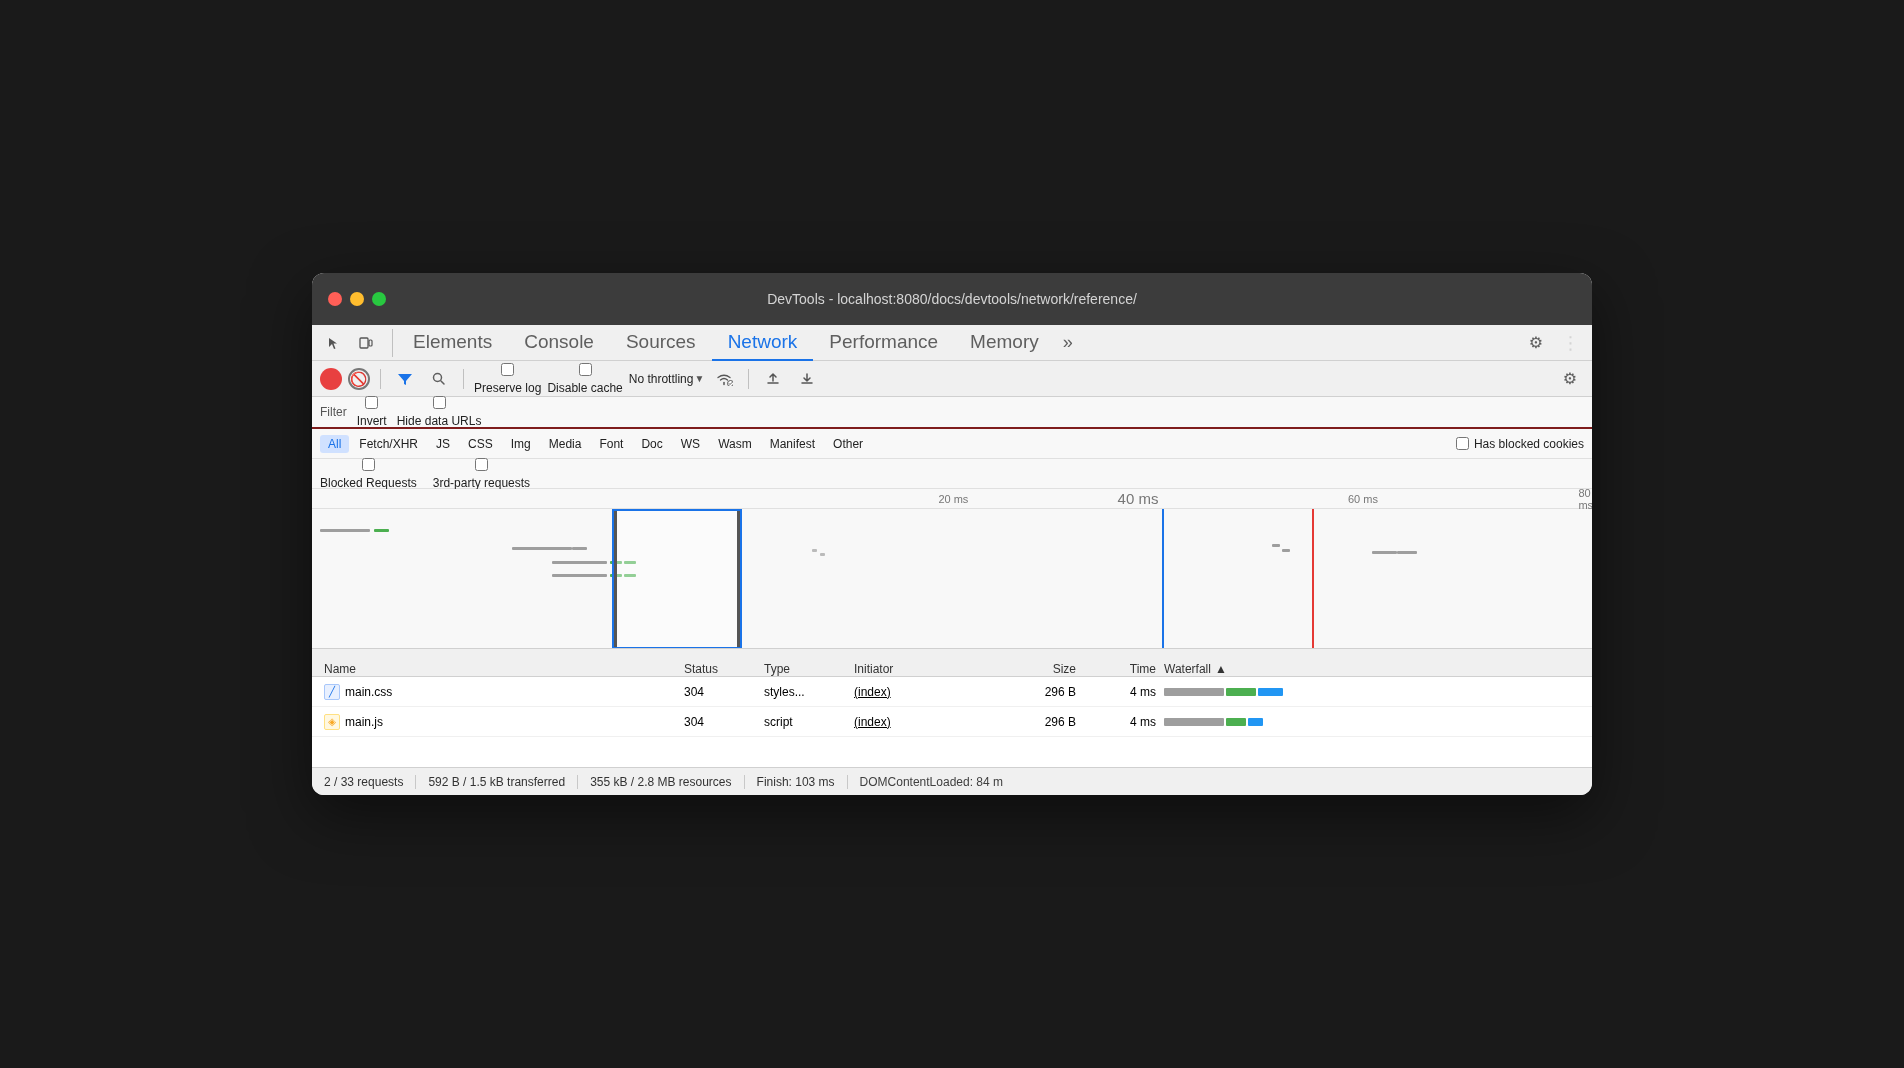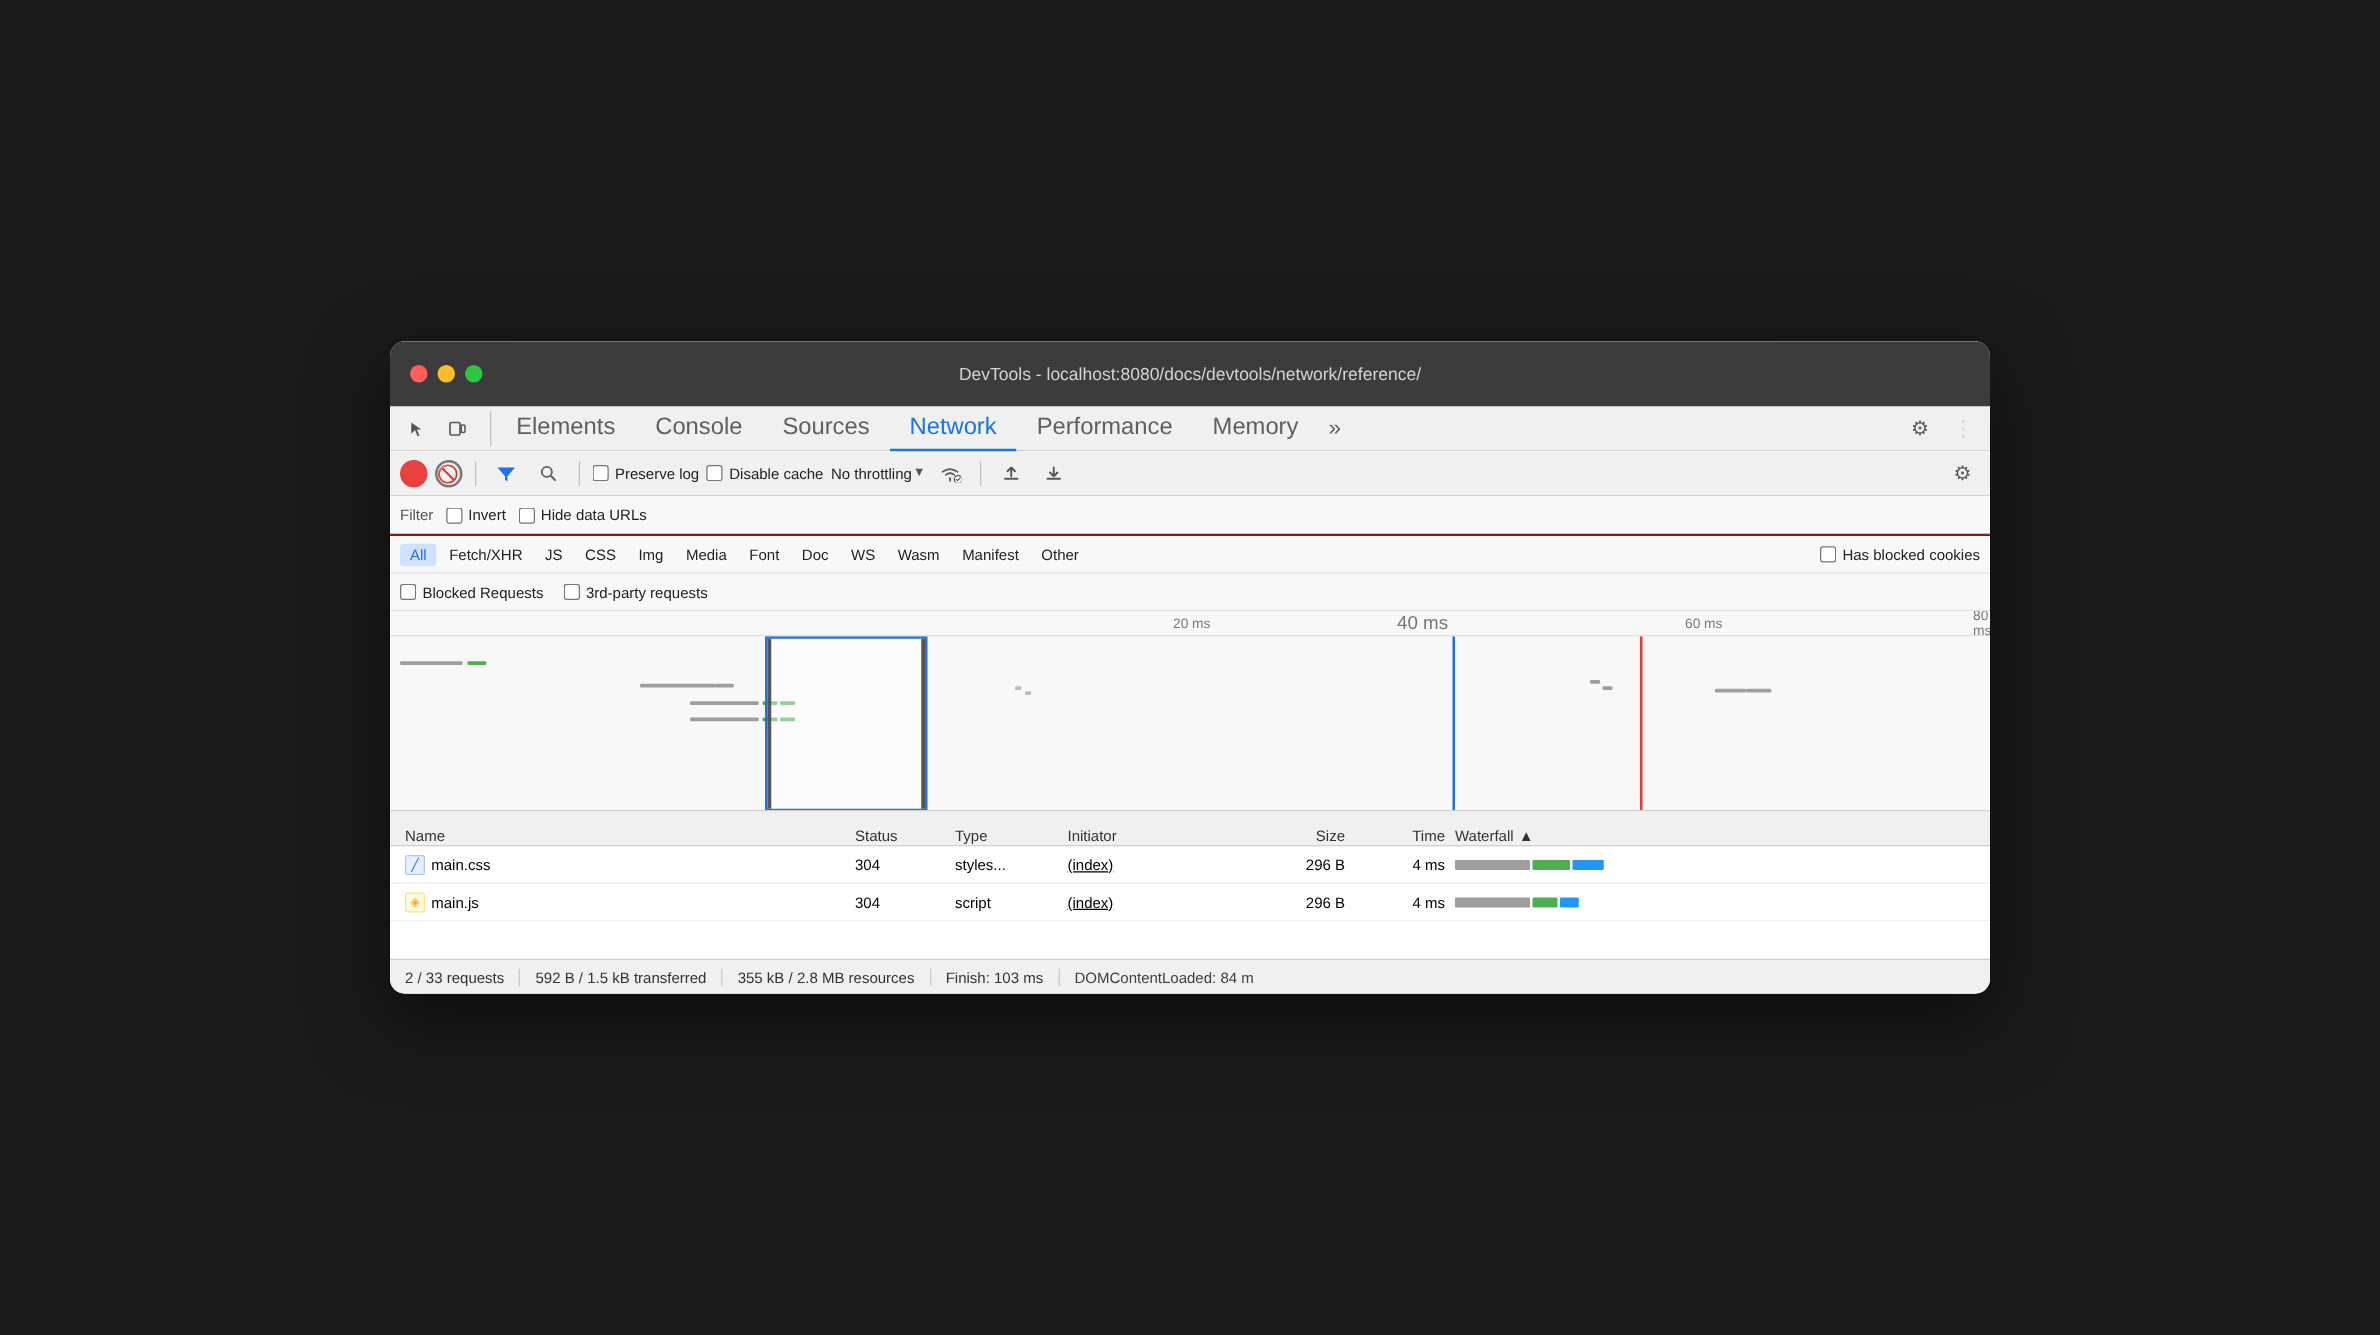--- a/index.html
+++ b/index.html
@@ -154,20 +154,21 @@
       cursor: pointer;
     }
     .checkbox-label {
       display: flex;
       align-items: center;
       gap: 5px;
       font-size: 12px;
       color: #222;
       cursor: pointer;
       white-space: nowrap;
+      flex-direction: column;
     }
     .checkbox-label input { cursor: pointer; }
     .dropdown-arrow {
       font-size: 10px;
       color: #555;
     }
     .wifi-icon { font-size: 14px; color: #5f5f5f; cursor: pointer; }
     .upload-icon { font-size: 14px; color: #5f5f5f; cursor: pointer; }
     .download-icon { font-size: 14px; color: #5f5f5f; cursor: pointer; }
     .filter-bar {

